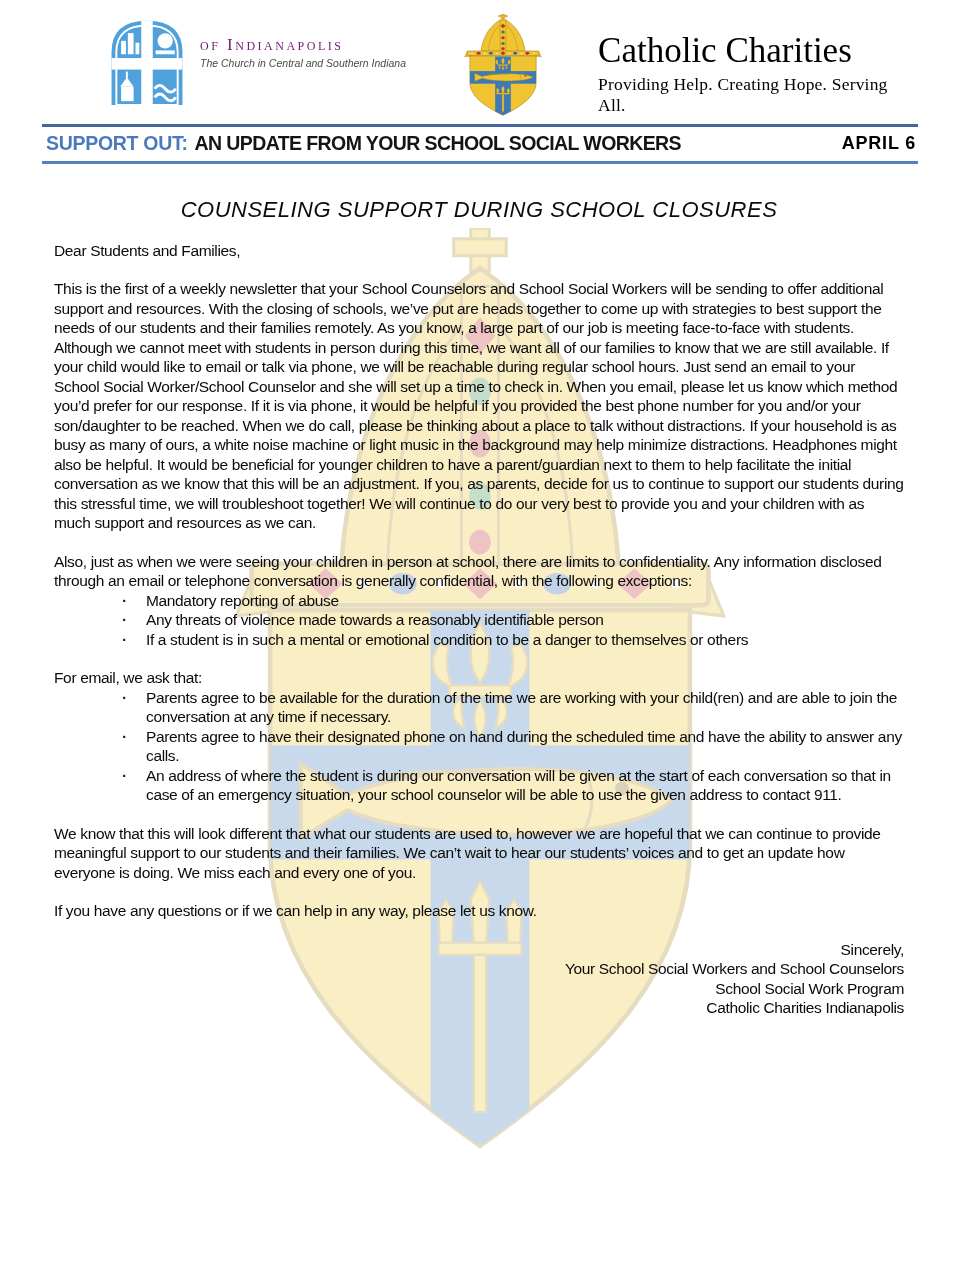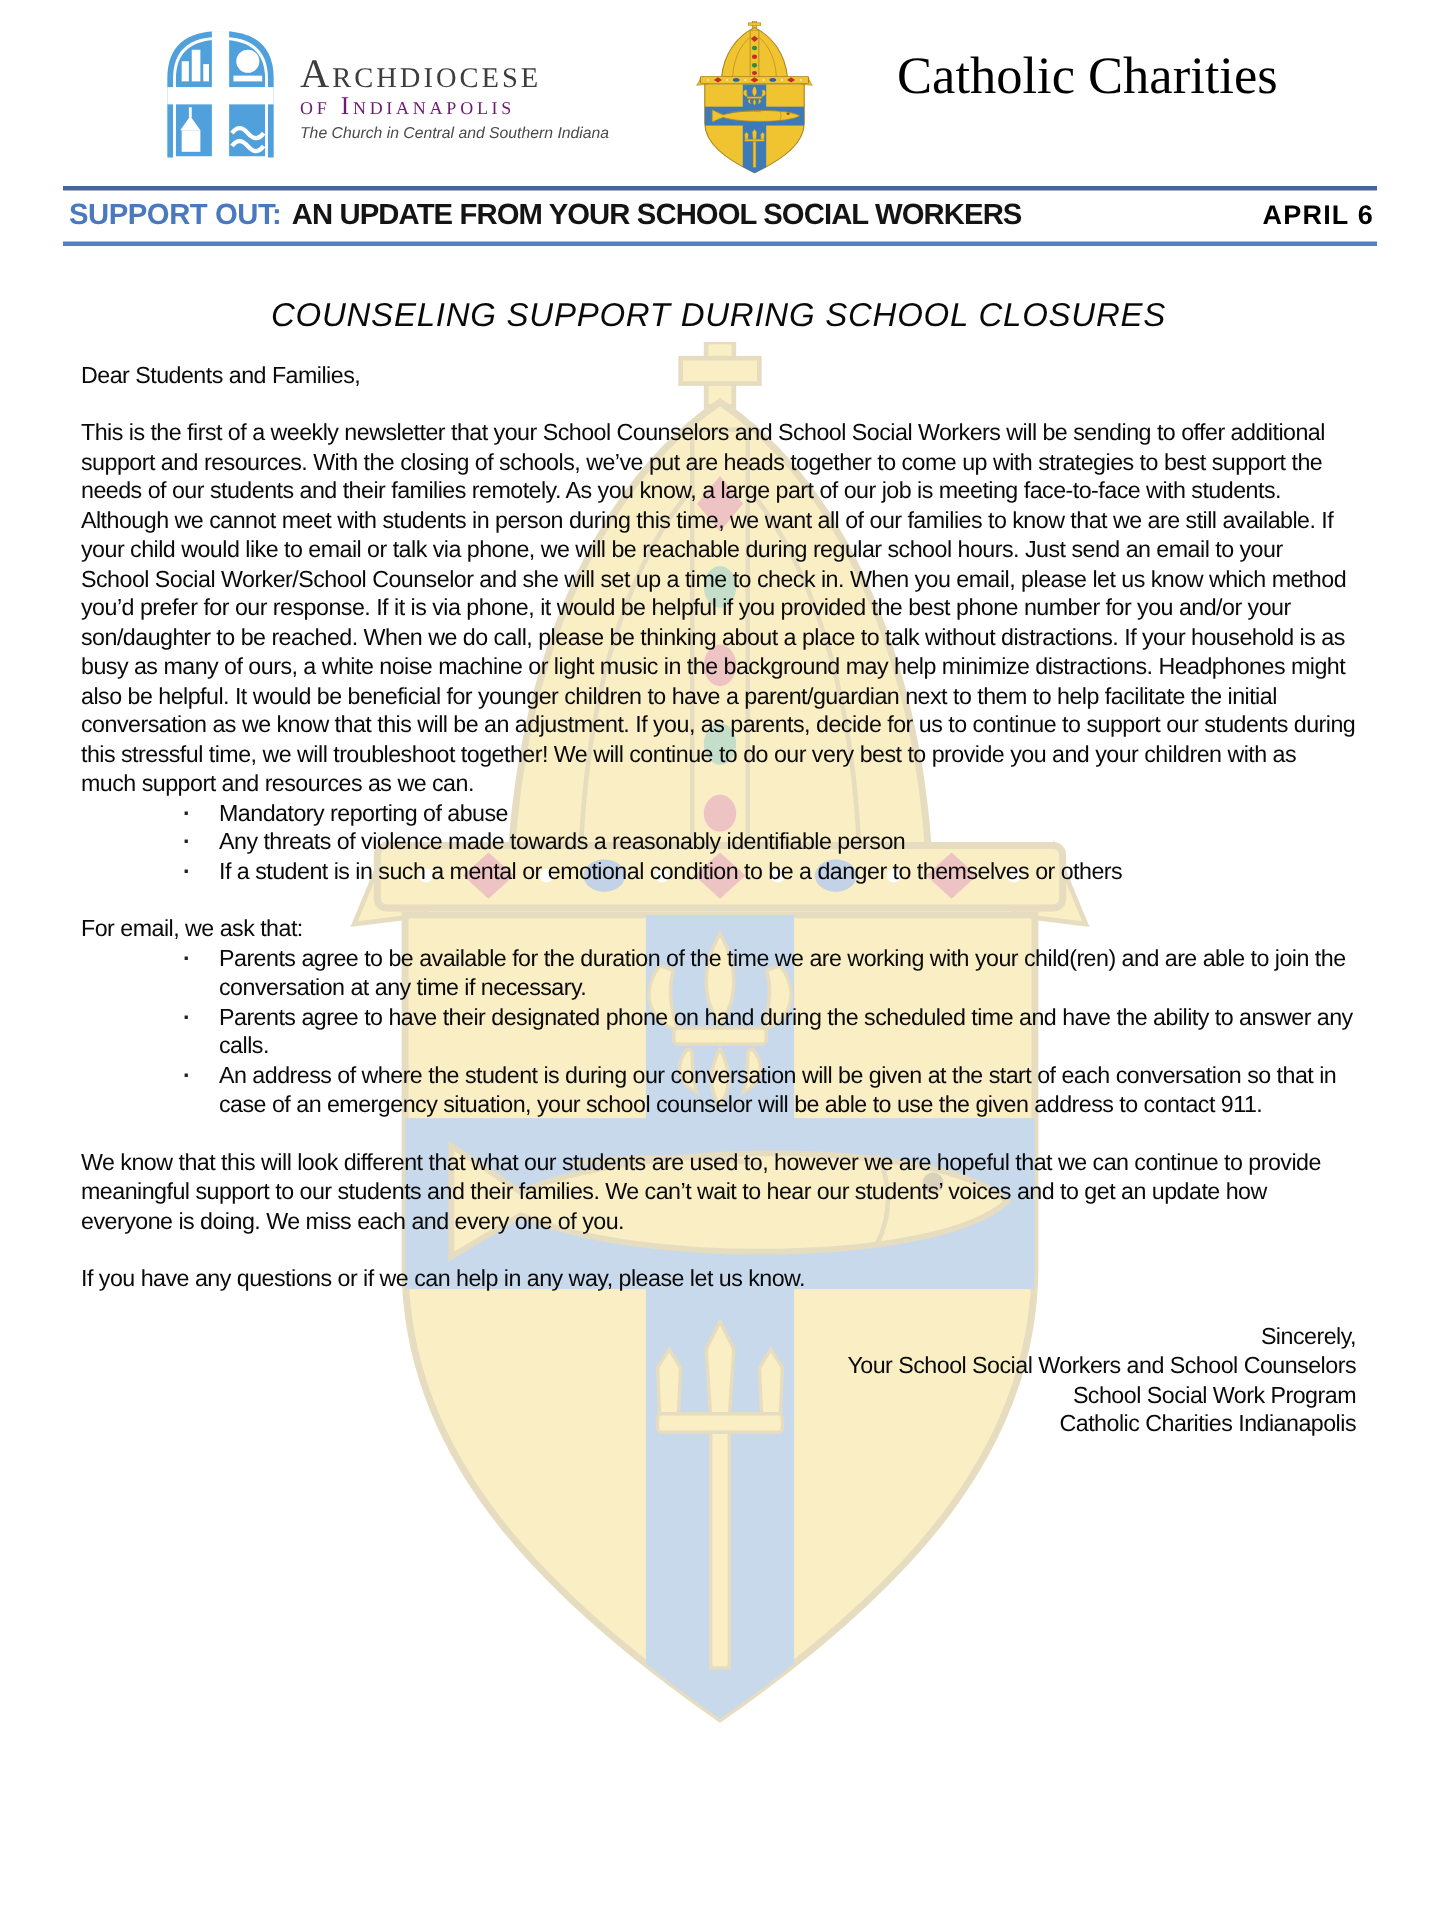--- a/index.html
+++ b/index.html
@@ -145,48 +145,49 @@
         <rect x="30" y="30" width="4" height="12" fill="#ffffff"></rect>
         <circle cx="61" cy="28" r="8" fill="#ffffff"></circle>
         <rect x="51" y="38" width="20" height="4" fill="#ffffff"></rect>
         <polygon points="14,76 21,66 28,76" fill="#ffffff"></polygon>
         <rect x="15" y="76" width="13" height="15" fill="#ffffff"></rect>
         <rect x="20" y="60" width="2" height="7" fill="#ffffff"></rect>
         <path d="M50,78 Q55,71 61,78 T72,78" fill="none" stroke="#ffffff" stroke-width="3"></path>
         <path d="M50,87 Q55,80 61,87 T72,87" fill="none" stroke="#ffffff" stroke-width="3"></path>
       </svg>
       <div class="arch-text">
-        <div class="arch-line1">Archdiocese</div>
         <div class="arch-line2">of Indianapolis</div>
         <div class="arch-tagline">The Church in Central and Southern Indiana</div>
       </div>
     </div>
 
     <svg class="crest-header" viewBox="0 0 320 600" preserveAspectRatio="none">
         <use href="#crest"></use>
       </svg>
 
     <div class="cc-block">
       <div class="cc-title">Catholic Charities</div>
+      <div class="cc-tagline">Providing Help. Creating Hope. Serving All.</div>
     </div>
   </div>
 
   <div class="banner">
     <span class="banner-label">SUPPORT OUT:</span>
     <span class="banner-title">AN UPDATE FROM YOUR SCHOOL SOCIAL WORKERS</span>
     <span class="banner-date">APRIL 6</span>
   </div>
 
   <div class="letter">
     <h1 class="doc-title">COUNSELING SUPPORT DURING SCHOOL CLOSURES</h1>
 
     <p class="para salutation">Dear Students and Families,</p>
 
     <p class="para">This is the first of a weekly newsletter that your School Counselors and School Social Workers will be sending to offer additional support and resources.  With the closing of schools, we’ve put are heads together to come up with strategies to best support the needs of our students and their families remotely. As you know, a large part of our job is meeting face-to-face with students. Although we cannot meet with students in person during this time, we want all of our families to know that we are still available.  If your child would like to email or talk via phone, we will be reachable during regular school hours.  Just send an email to your School Social Worker/School Counselor and she will set up a time to check in.  When you email, please let us know which method you’d prefer for our response. If it is via phone, it would be helpful if you provided the best phone number for you and/or your son/daughter to be reached. When we do call, please be thinking about a place to talk without distractions. If your household is as busy as many of ours, a white noise machine or light music in the background may help minimize distractions.  Headphones might also be helpful. It would be beneficial for younger children to have a parent/guardian next to them to help facilitate the initial conversation as we know that this will be an adjustment. If you, as parents, decide for us to continue to support our students during this stressful time, we will troubleshoot together!  We will continue to do our very best to provide you and your children with as much support and resources as we can.</p>
 
+    <p class="para">Also, just as when we were seeing your children in person at school, there are limits to confidentiality. Any information disclosed through an email or telephone conversation is generally confidential, with the following exceptions:</p>
     <ul class="bullets">
       <li>Mandatory reporting of abuse</li>
       <li>Any threats of violence made towards a reasonably identifiable person</li>
       <li>If a student is in such a mental or emotional condition to be a danger to themselves or others</li>
     </ul>
 
     <p class="para">For email, we ask that:</p>
     <ul class="bullets">
       <li>Parents agree to be available for the duration of the time we are working with your child(ren) and are able to join the conversation at any time if necessary.</li>
       <li>Parents agree to have their designated phone on hand during the scheduled time and have the ability to answer any calls.</li>

